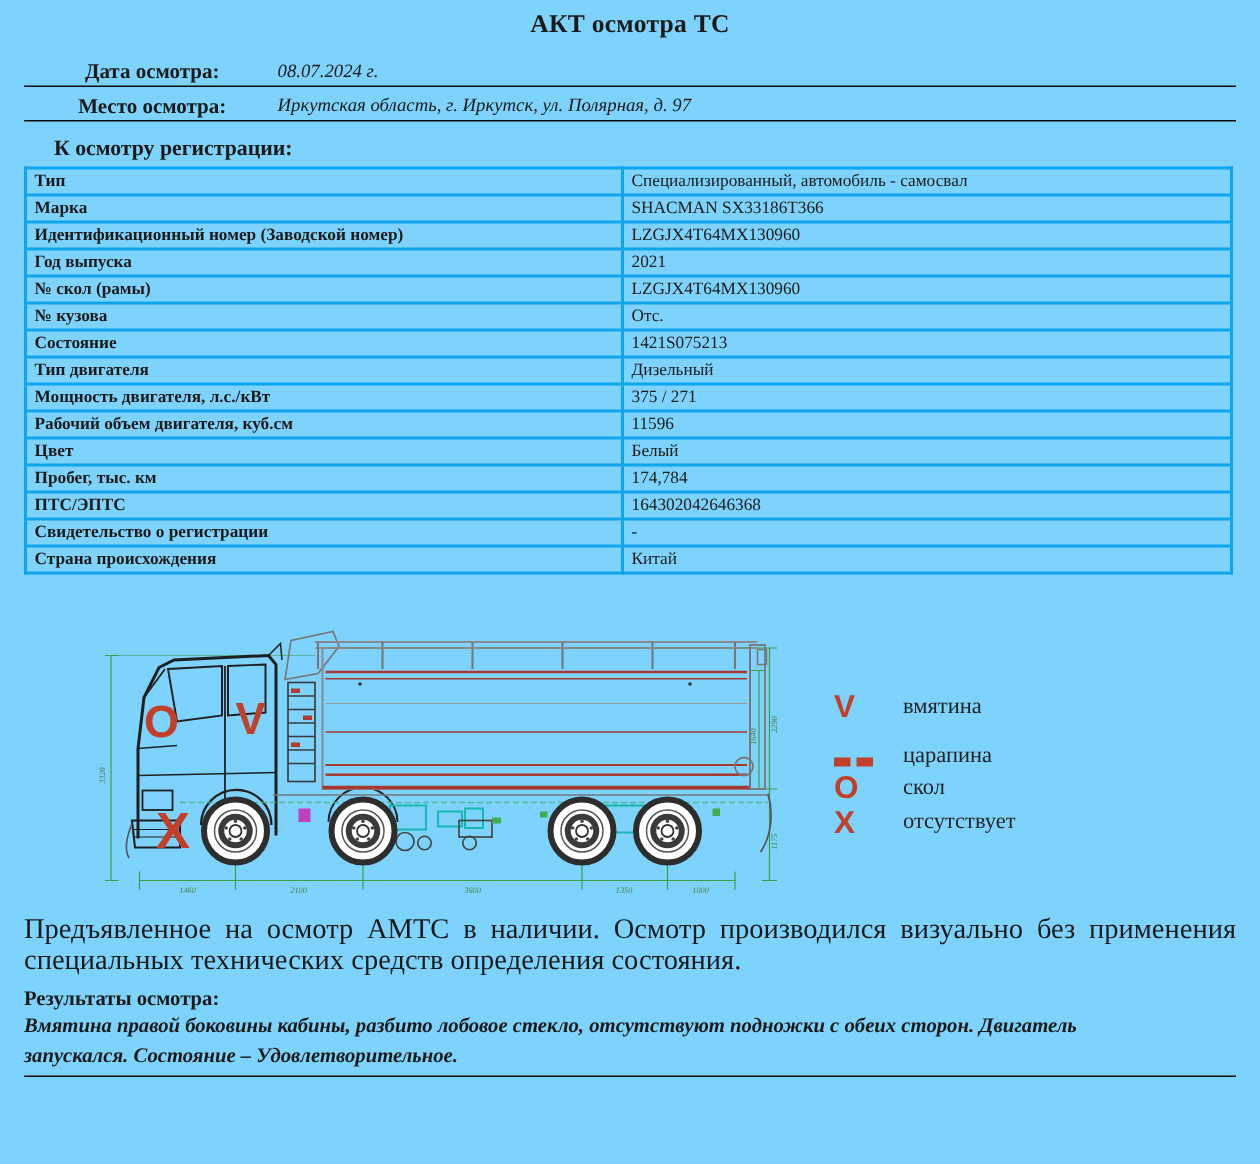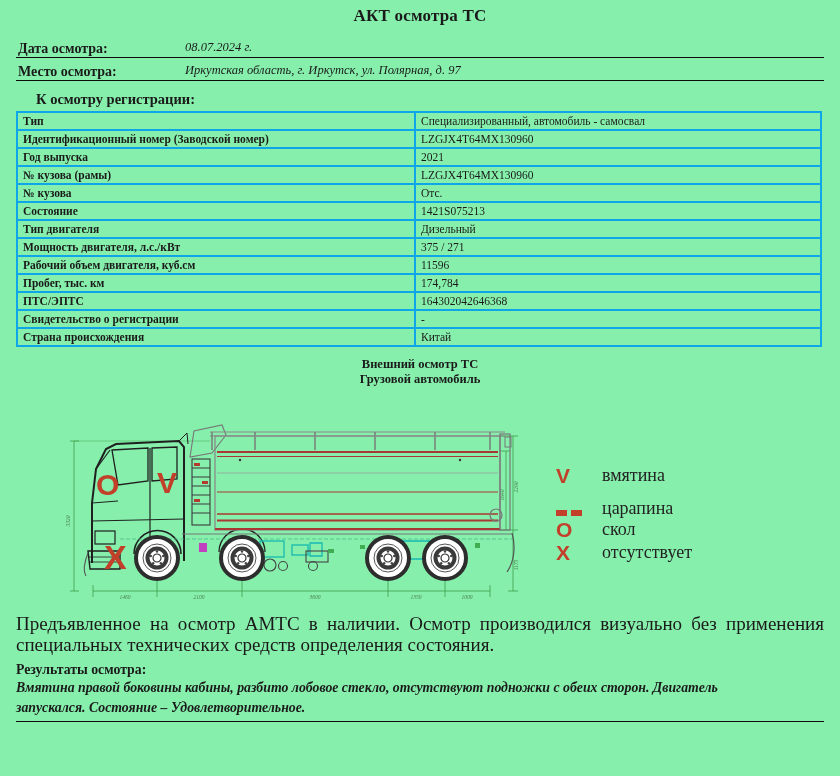--- a/index.html
+++ b/index.html
@@ -1,43 +1,43 @@
 <!DOCTYPE html>
 <html><head>
 <meta charset="utf-8">
 <style>
   html,body{margin:0;padding:0;background:#fff;}
   .page{
-    position:relative;width:840px;height:776px;background:#86efac;overflow:hidden;
+    position:relative;width:840px;height:776px;background:#7dd3fc;overflow:hidden;
     font-family:"Liberation Serif",serif;color:#1a1a1a;
   }
   .content{position:absolute;left:16px;top:0;width:808px;}
   .doc-title{margin-top:6px;text-align:center;font-size:17px;font-weight:bold;letter-spacing:.2px;}
-  .hdr{margin-top:9px;}
+  .hdr{margin-top:9px;text-align:center;}
   .hdr-row{display:flex;align-items:flex-end;height:22px;border-bottom:1.6px solid #0c0c0c;}
   .hdr-label{flex:0 0 167px;font-weight:bold;font-size:14px;padding-left:2px;}
   .hdr-value{font-style:italic;font-size:12.5px;padding-bottom:2px;}
   .presented-heading{margin:10px 0 3px 20px;font-weight:bold;font-size:14.5px;}
   table.spec{width:806px;border-collapse:collapse;table-layout:fixed;}
   table.spec td{
     border:2px solid #0ea5e9;font-size:11.5px;line-height:12px;
     padding:1.5px 5px 1.5px 5px;height:13px;overflow:hidden;white-space:nowrap;
   }
   table.spec td.lbl{width:386px;font-weight:bold;}
   table.spec td.val{font-family:"Liberation Serif",serif;}
   .center-head{margin-top:10px;text-align:center;font-weight:bold;font-size:12.5px;line-height:15px;}
   .diagram{position:relative;height:222px;}
   .truck-svg{position:absolute;left:44px;top:16px;}
   .legend{position:absolute;left:540px;top:76px;width:200px;height:130px;}
   .legend-row{position:absolute;left:0;height:24px;display:flex;align-items:center;}
   .legend-sym{
     flex:0 0 46px;color:#c2402a;font-family:"Liberation Sans",sans-serif;
     font-weight:bold;font-size:21px;line-height:21px;
   }
-  .legend-lbl{font-size:18px;color:#222;text-align:center;}
+  .legend-lbl{font-size:15px;color:#222;text-align:center;}
   .dash-pair{display:inline-block;}
   .dash-pair i{display:inline-block;width:11px;height:6px;background:#c2402a;margin-right:4px;}
   .notes{margin-top:4px;font-size:19px;line-height:21px;text-align:justify;}
   .results-heading{margin-top:6px;font-weight:bold;font-size:13.8px;line-height:17px;}
   .results-wrap{border-bottom:1.6px solid #0c0c0c;padding-bottom:3px;}
   .results-text{width:93%;font-weight:bold;font-style:italic;font-size:13.8px;line-height:20px;}
 </style>
 </head>
 <body>
 
@@ -59,29 +59,33 @@
 
     <div class="presented-heading">К осмотру регистрации:</div>
 
     <table class="spec">
       <tbody>
         <tr>
             <td class="lbl">Тип</td>
             <td class="val">Специализированный, автомобиль - самосвал</td>
           </tr>
         <tr>
+            <td class="lbl">Марка</td>
+            <td class="val">SHACMAN SX33186T366</td>
+          </tr>
+        <tr>
             <td class="lbl">Идентификационный номер (Заводской номер)</td>
             <td class="val">LZGJX4T64MX130960</td>
           </tr>
         <tr>
             <td class="lbl">Год выпуска</td>
             <td class="val">2021</td>
           </tr>
         <tr>
-            <td class="lbl">№ кузова (рамы)</td>
+            <td class="lbl">№ скол (рамы)</td>
             <td class="val">LZGJX4T64MX130960</td>
           </tr>
         <tr>
             <td class="lbl">№ кузова</td>
             <td class="val">Отс.</td>
           </tr>
         <tr>
             <td class="lbl">Состояние</td>
             <td class="val">1421S075213</td>
           </tr>
@@ -91,42 +95,42 @@
           </tr>
         <tr>
             <td class="lbl">Мощность двигателя, л.с./кВт</td>
             <td class="val">375 / 271</td>
           </tr>
         <tr>
             <td class="lbl">Рабочий объем двигателя, куб.см</td>
             <td class="val">11596</td>
           </tr>
         <tr>
+            <td class="lbl">Цвет</td>
+            <td class="val">Белый</td>
+          </tr>
+        <tr>
             <td class="lbl">Пробег, тыс. км</td>
             <td class="val">174,784</td>
           </tr>
         <tr>
             <td class="lbl">ПТС/ЭПТС</td>
             <td class="val">164302042646368</td>
           </tr>
         <tr>
             <td class="lbl">Свидетельство о регистрации</td>
             <td class="val">-</td>
           </tr>
         <tr>
             <td class="lbl">Страна происхождения</td>
             <td class="val">Китай</td>
           </tr>
       </tbody>
     </table>
 
-    <div class="center-head">
-      <div>Внешний осмотр ТС</div>
-      <div>Грузовой автомобиль</div>
-    </div>
 
     <div class="diagram">
       <svg class="truck-svg" width="460" height="200" viewBox="0 0 460 200">
 
         <g stroke="#3d9e46" stroke-width="0.8" fill="none">
           <line x1="14" y1="38" x2="14" y2="188"></line>
           <line x1="10" y1="38" x2="19" y2="38"></line>
             <line x1="10" y1="188" x2="19" y2="188"></line>
           <line x1="14" y1="38" x2="150" y2="38" opacity="0.55"></line>
           <line x1="33" y1="188" x2="430" y2="188"></line>

